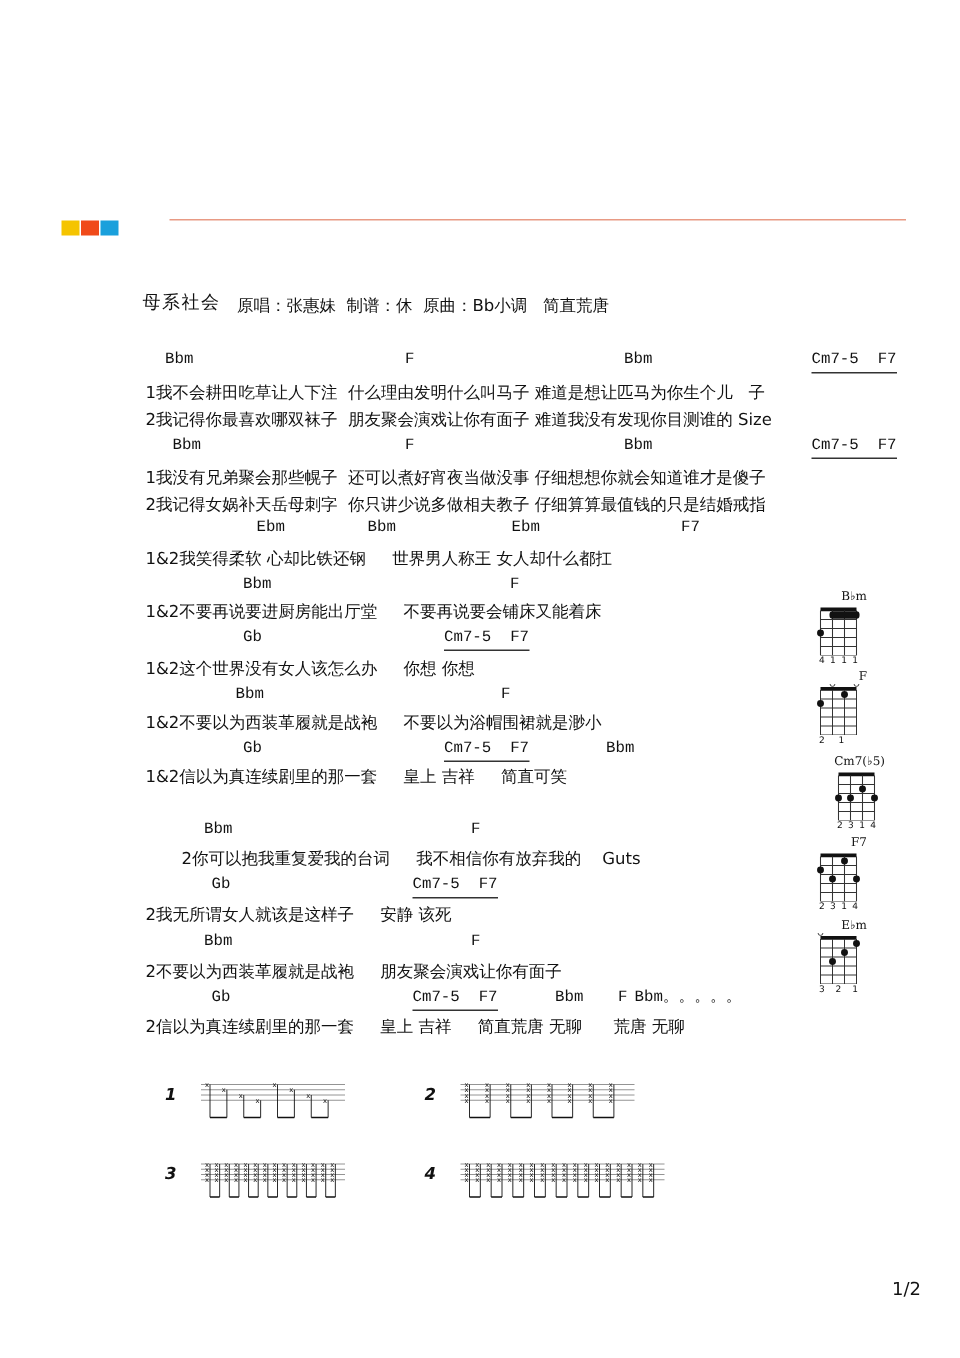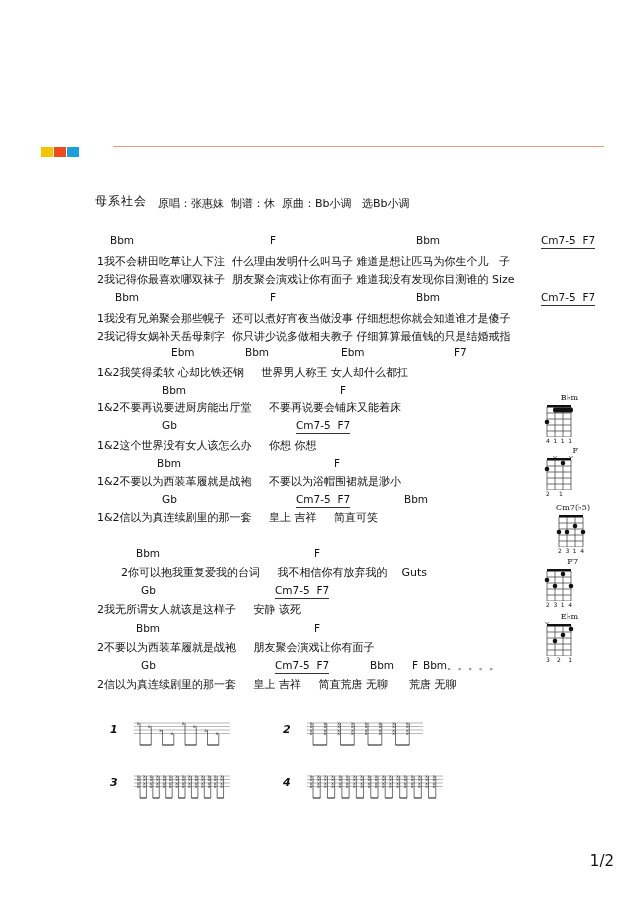--- a/index.html
+++ b/index.html
@@ -5,42 +5,42 @@
   html, body { margin: 0; padding: 0; }
   body { width: 640px; height: 905px; background: #ffffff; position: relative; overflow: hidden;
          font-family: "DejaVu Sans", "Liberation Sans", sans-serif; color: #111; }
   .abs { position: absolute; }
   .logo { left: 41px; top: 147px; display: flex; gap: 1px; }
   .logo span { width: 12px; height: 10px; display: block; }
   .rule { left: 113px; top: 146px; width: 491px; height: 1px; background: #e89a84; }
   .title { left: 95px; top: 193px; font-size: 12px; letter-spacing: 1px; }
   .meta { left: 158px; top: 196px; font-size: 11px; white-space: pre; }
   .ln { position: absolute; font-size: 11px; white-space: pre; line-height: 13px; }
-  .ch { position: absolute; font-size: 10.5px; white-space: pre; line-height: 13px; }
+  .ch { position: absolute; font-size: 10.5px; white-space: pre; line-height: 13px; font-family: Liberation Mono, monospace; }
   .ul { border-bottom: 1px solid #333; padding-bottom: 1px; }
   .cd { position: absolute; width: 36px; }
   .cd .nm { font-family: "DejaVu Serif", serif; font-size: 8px; text-align: right; height: 10px; line-height: 10px; }
   .cd svg { display: block; }
   .fing { font-size: 6px; display: flex; justify-content: space-between; width: 26px; margin-left: 4px; }
   .pat { position: absolute; }
   .pnum { position: absolute; font-size: 11px; font-weight: bold; font-style: italic; }
-  .pageno { right: 26px; top: 852px; font-size: 15px; }
+  .pageno { right: 26px; top: 852px; font-size: 12px; }
 </style>
 </head>
 <body>
 
 <div class="abs logo">
   <span style="background:#f5c400"></span>
   <span style="background:#f04a1a"></span>
   <span style="background:#1aa0dc"></span>
 </div>
 <div class="abs rule"></div>
 
 <div class="abs title">母系社会</div>
-<div class="abs meta">原唱：张惠妹  制谱：休  原曲：Bb小调   选Bb小调</div>
+<div class="abs meta">原唱：张惠妹  制谱：休  原曲：Bb小调   简直荒唐</div>
 
 <div id="sheet">
     <div class="ch" style="left: 110px; top: 234px;">Bbm</div>
     <div class="ch" style="left: 270px; top: 234px;">F</div>
     <div class="ch" style="left: 416px; top: 234px;">Bbm</div>
     <div class="ch ul" style="left: 541px; top: 234px;">Cm7-5  F7</div>
     <div class="ln" style="left: 97px; top: 255px;">1我不会耕田吃草让人下注  什么理由发明什么叫马子 难道是想让匹马为你生个儿   子</div>
     <div class="ln" style="left: 97px; top: 273px;">2我记得你最喜欢哪双袜子  朋友聚会演戏让你有面子 难道我没有发现你目测谁的 Size</div>
     <div class="ch" style="left: 115px; top: 291px;">Bbm</div>
     <div class="ch" style="left: 270px; top: 291px;">F</div>

